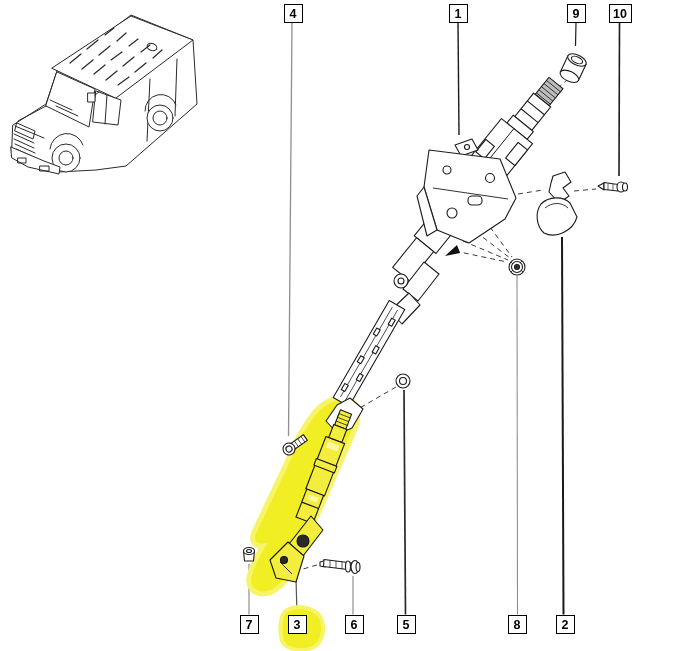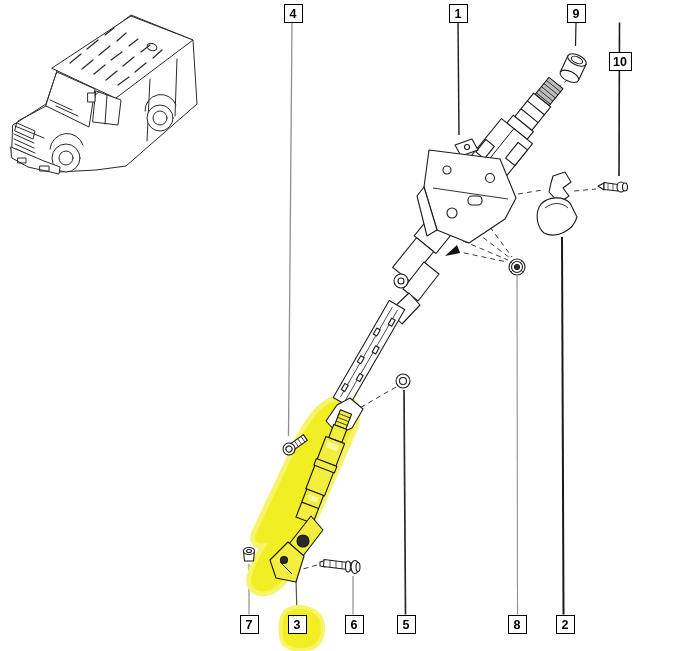--- a/index.html
+++ b/index.html
@@ -227,21 +227,21 @@
 
   <div class="callout" style="left:283.5px;top:4px;">
       <span>4</span>
     </div>
   <div class="callout" style="left:448.5px;top:4px;">
       <span>1</span>
     </div>
   <div class="callout" style="left:566.5px;top:4px;">
       <span>9</span>
     </div>
-  <div class="callout wide" style="left:608.5px;top:4px;margin-top:48px;">
+  <div class="callout wide" style="left:608.5px;top:4px;">
       <span>10</span>
     </div>
 
   <div class="callout" style="left:239.5px;top:615px;">
       <span>7</span>
     </div>
   <div class="callout" style="left:287.5px;top:615px;">
       <span>3</span>
     </div>
   <div class="callout" style="left:344.5px;top:615px;">

